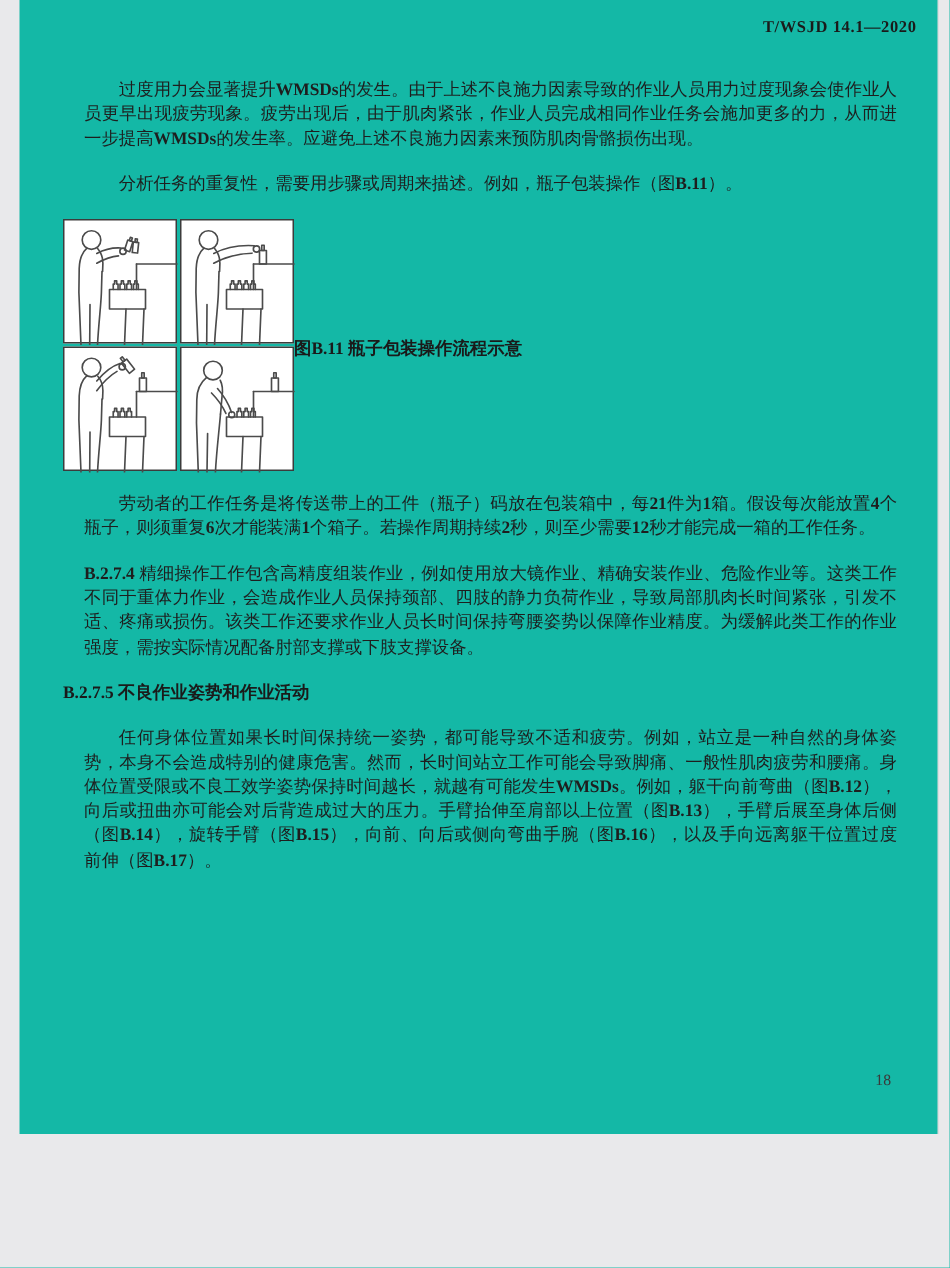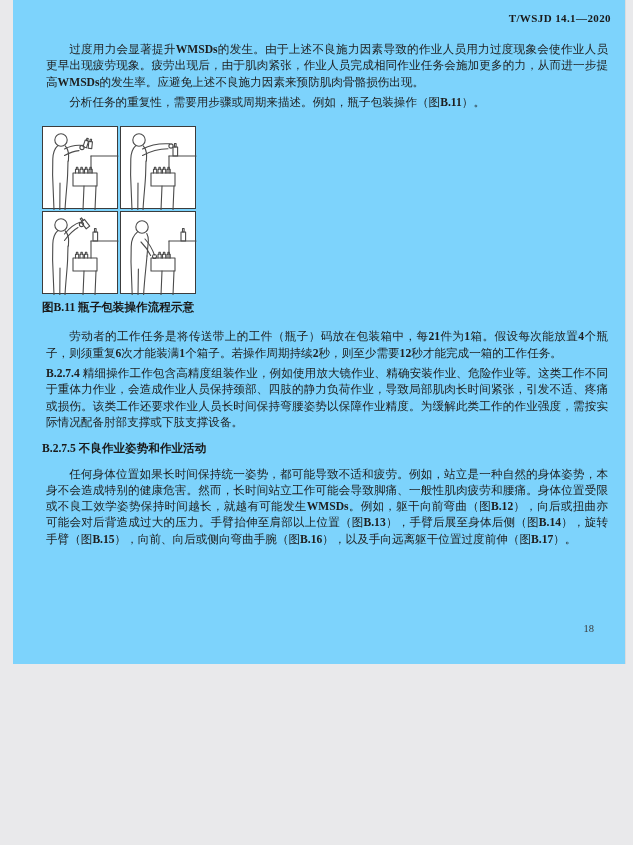--- a/index.html
+++ b/index.html
@@ -2,38 +2,38 @@
 <html><head>
 <meta charset="utf-8">
 <style>
   html,body{margin:0;padding:0;}
   body{
     width:633px;height:845px;position:relative;overflow:hidden;
     background:#e9e9eb;
     font-family:"Liberation Serif","DejaVu Serif",serif;
   }
   .page{
-    position:absolute;left:13px;top:0;width:612px;height:664px;
-    background:#7dd3fc;border-right:1px solid #dcdcde;
+    position:absolute;left:13px;top:0;width:612px;height:756px;
+    background:#14b8a6;border-right:1px solid #dcdcde;
   }
   .doc-header{
     position:absolute;top:12px;right:14px;
     font-size:11px;font-weight:bold;color:#1a1a1a;letter-spacing:.4px;
   }
   .content{
     position:absolute;left:29px;top:38px;width:570px;
     font-size:11.6px;line-height:16.3px;color:#1e1e1e;
     text-align:justify;text-justify:inter-ideograph;
   }
-  .content p{margin:4px;}
+  .content p{margin:14px;}
   p.indent{text-indent:2em;}
   .content b{font-family:"Liberation Serif","DejaVu Serif",serif;}
   .figure-block{
     width:100%;margin:15px 0 13px;
-    display:flex;flex-direction:column;
+    display:flex;flex-direction:row;align-items:center;
   }
   .panels{
     display:grid;grid-template-columns:repeat(2,76px);
     grid-template-rows:repeat(2,83px);gap:2px;
   }
   .panel{
     border:1px solid #3c3c3c;background:#fff;
   }
   .panel svg{display:block;}
   .fig-stroke{fill:none;stroke:#4b4b4b;stroke-width:1.1;stroke-linecap:round;stroke-linejoin:round;}

